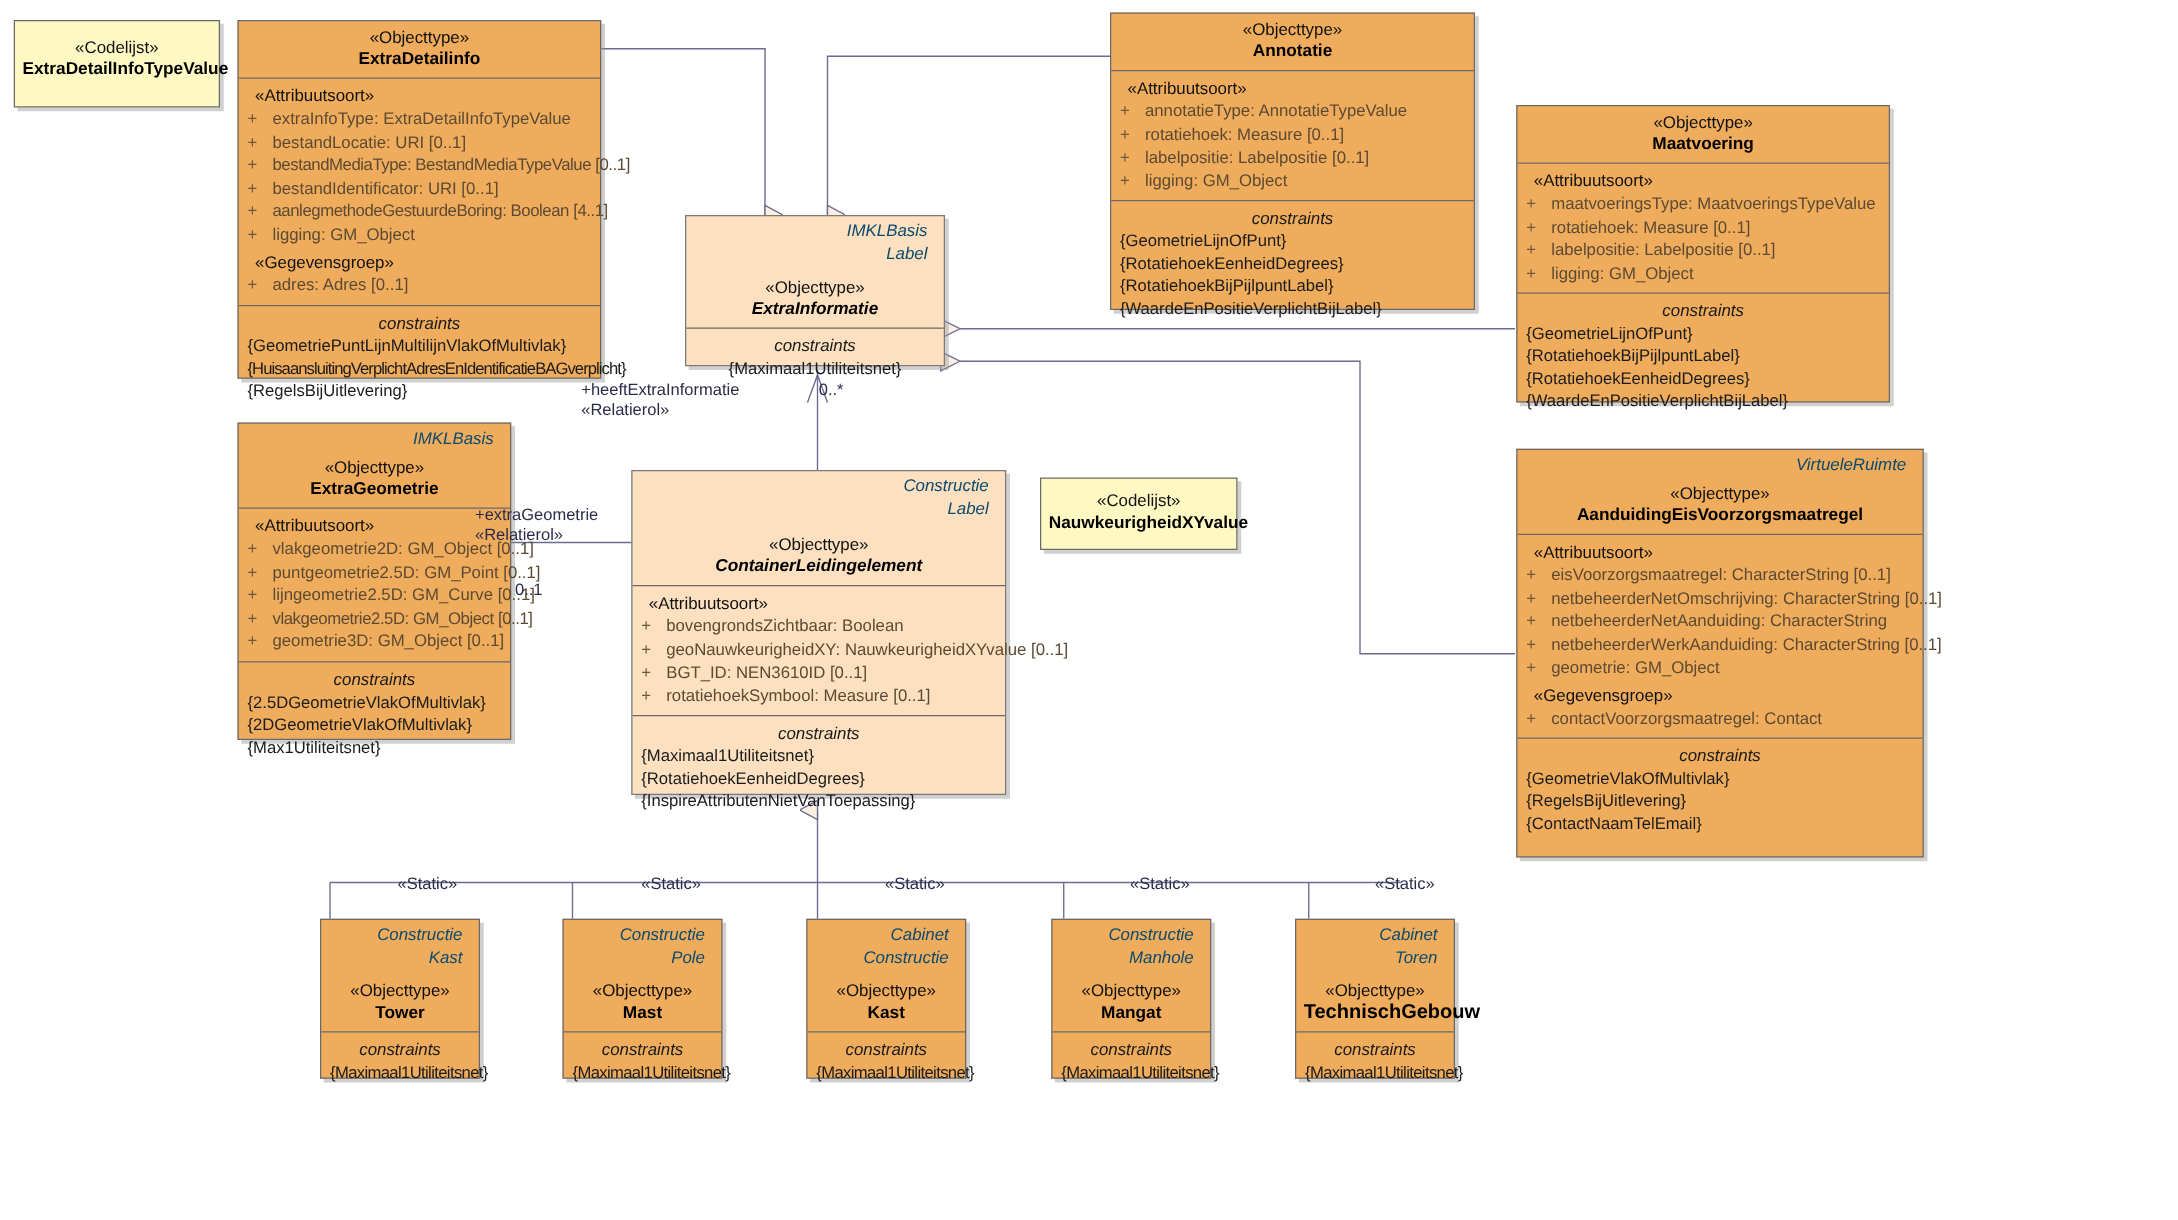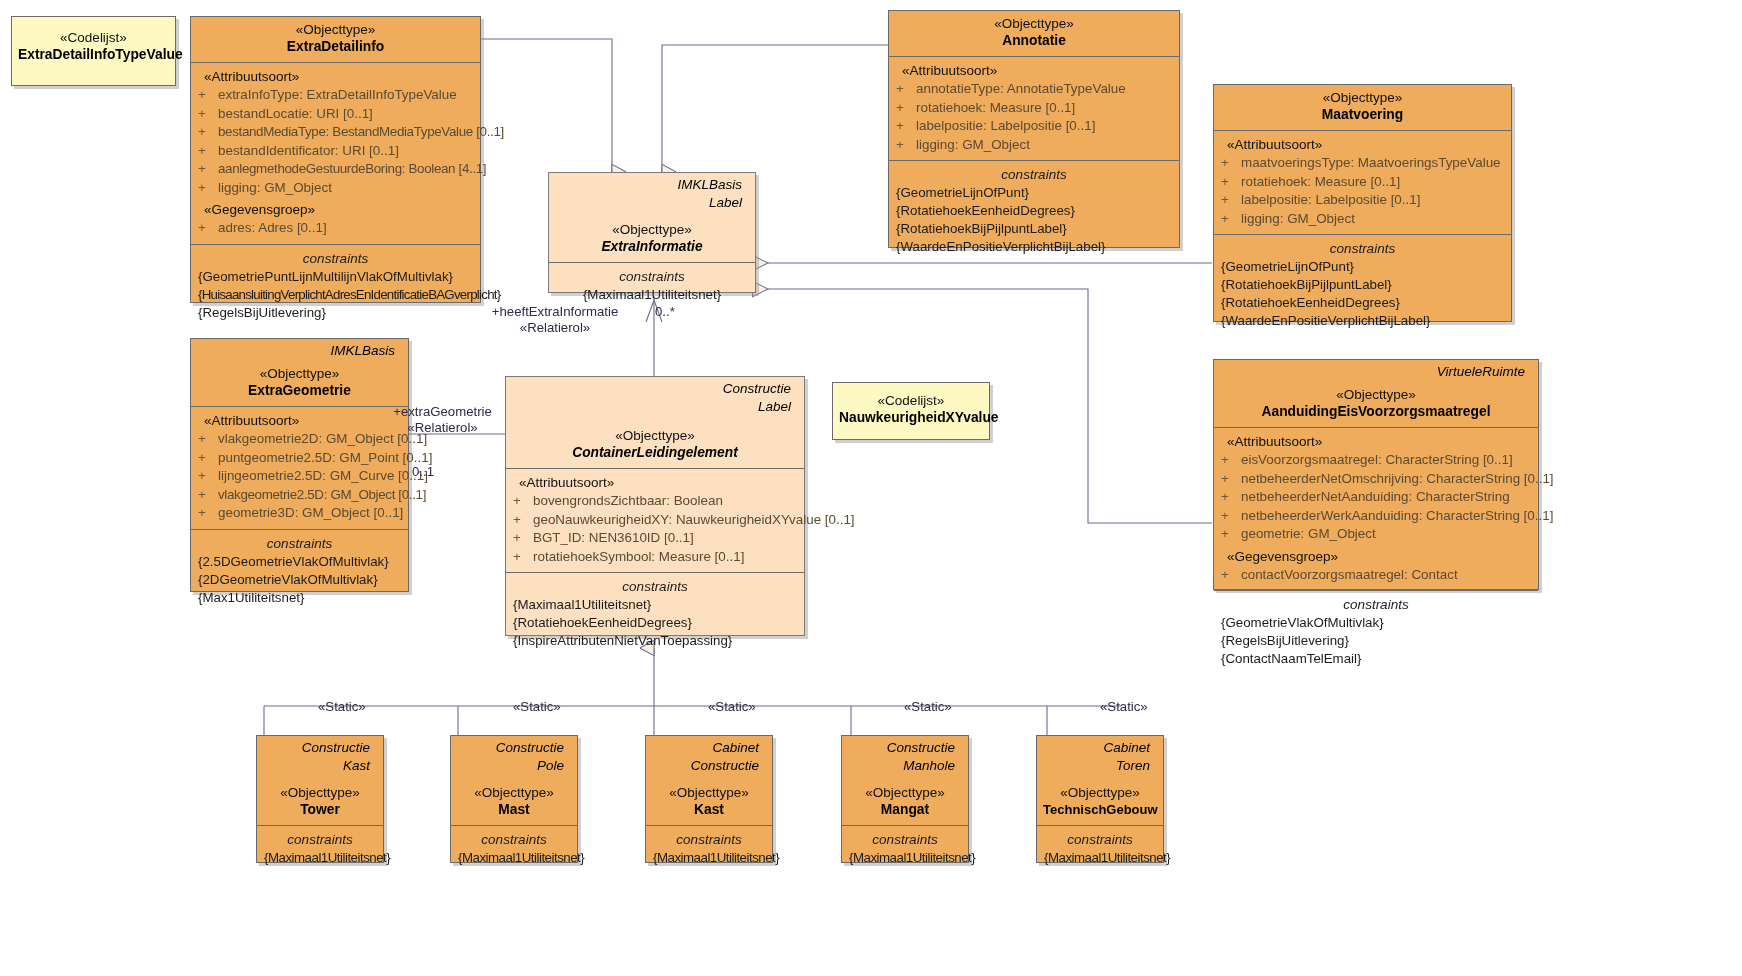--- a/index.html
+++ b/index.html
@@ -38,21 +38,21 @@
   .uml.codelist { background: #fef9c3; border-color: #6a6a6a; }
   .sect {
     padding: 5px 7px 6px 7px;
     border-bottom: 1px solid #6a6a6a;
   }
   .sect:last-child { border-bottom: none; }
   .pkg {
     text-align: right;
     font-style: italic;
     font-size: 13.5px;
-    color: #000000;
+    color: #0c4a6e;
     line-height: 16px;
     padding: 2px 7px 0 7px;
   }
   .head {
     text-align: center;
     padding: 4px 6px 6px 6px;
   }
   .stereo {
     font-size: 13.5px;
     line-height: 17px;
@@ -95,21 +95,21 @@
     color: #1b1b1b;
     white-space: nowrap;
   }
   .lbl {
     position: absolute;
     font-size: 13.2px;
     color: #2b2b4a;
     line-height: 16px;
     white-space: nowrap;
   }
-  .lbl.rt { text-align: center; }
+  .lbl.rt { text-align: left; }
   .squeeze { letter-spacing: -0.35px; }
 </style>
 </head>
 <body>
 
 <div id="canvas">
 
   <svg class="wires" viewBox="0 0 1742 976">
     <defs>
       <marker id="hollowTriUp" markerWidth="16" markerHeight="14" refX="8" refY="13" orient="auto">
@@ -275,21 +275,21 @@
     </div>
   </div>
 
   <div class="uml codelist" style="left:832px; top:382px; width:158px; height:58px;">
     <div class="sect head" style="border-bottom:none; padding-top:9px;">
       <div class="stereo">«Codelijst»</div>
       <div class="cname">NauwkeurigheidXYvalue</div>
     </div>
   </div>
 
-  <div class="uml" style="left:1213px; top:359px; width:326px; height:231px;">
+  <div class="uml" style="left:1213px; top:359px; width:326px; height:327px;">
     <div class="sect head" style="padding-top:2px;">
       <div class="pkg">VirtueleRuimte</div>
       <div class="stereo" style="margin-top:6px;">«Objecttype»</div>
       <div class="cname">AanduidingEisVoorzorgsmaatregel</div>
     </div>
     <div class="sect">
       <div class="grp">«Attribuutsoort»</div>
       <div class="attr"><span class="plus">+</span><span>eisVoorzorgsmaatregel: CharacterString [0..1]</span></div>
       <div class="attr"><span class="plus">+</span><span>netbeheerderNetOmschrijving: CharacterString [0..1]</span></div>
       <div class="attr"><span class="plus">+</span><span>netbeheerderNetAanduiding: CharacterString</span></div>
@@ -356,21 +356,21 @@
       <div class="ctitle">constraints</div>
       <div class="cline squeeze" style="text-align:center;letter-spacing:-0.5px;">{Maximaal1Utiliteitsnet}</div>
     </div>
   </div>
 
   <div class="uml" style="left:1036px; top:735px; width:128px; height:128px;">
     <div class="sect head" style="padding-top:2px;">
       <div class="pkg">Cabinet</div>
       <div class="pkg">Toren</div>
       <div class="stereo" style="margin-top:10px;">«Objecttype»</div>
-      <div class="cname" style="font-size:13px;">TechnischGebouw</div>
+      <div class="cname" style="font-size:16px;">TechnischGebouw</div>
     </div>
     <div class="sect">
       <div class="ctitle">constraints</div>
       <div class="cline squeeze" style="text-align:center;letter-spacing:-0.5px;">{Maximaal1Utiliteitsnet}</div>
     </div>
   </div>
 
   <div class="lbl rt" style="left:465px; top:304px; width:180px;">+heeftExtraInformatie</div>
   <div class="lbl rt" style="left:465px; top:320px; width:180px;">«Relatierol»</div>
   <div class="lbl" style="left:655px; top:304px;">0..*</div>

